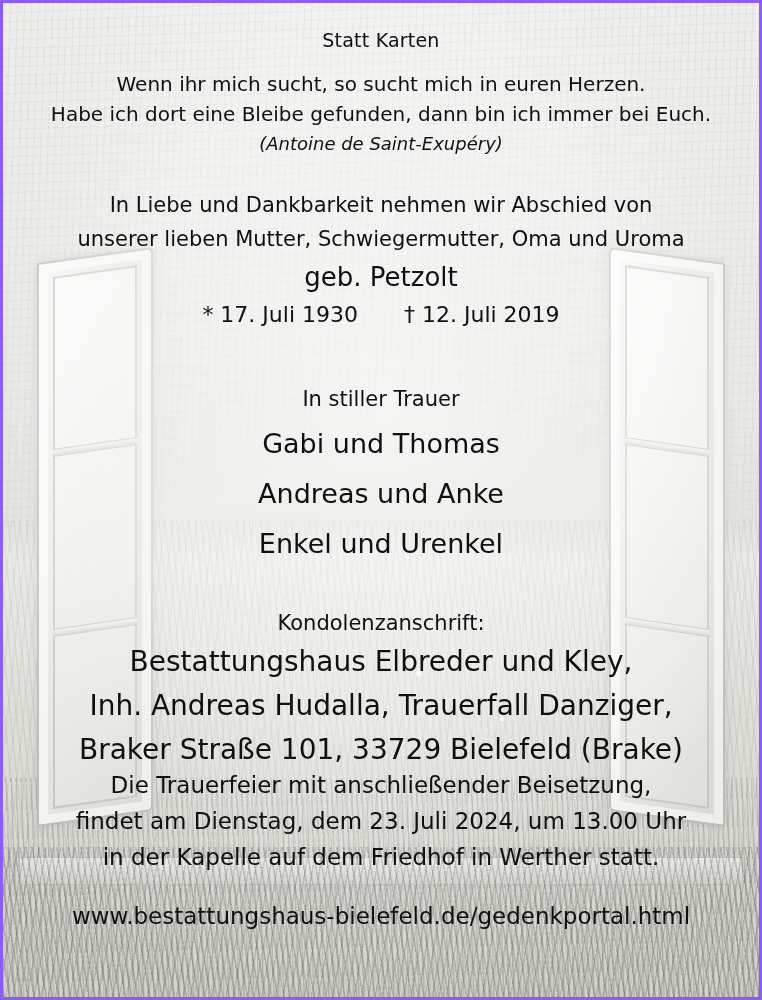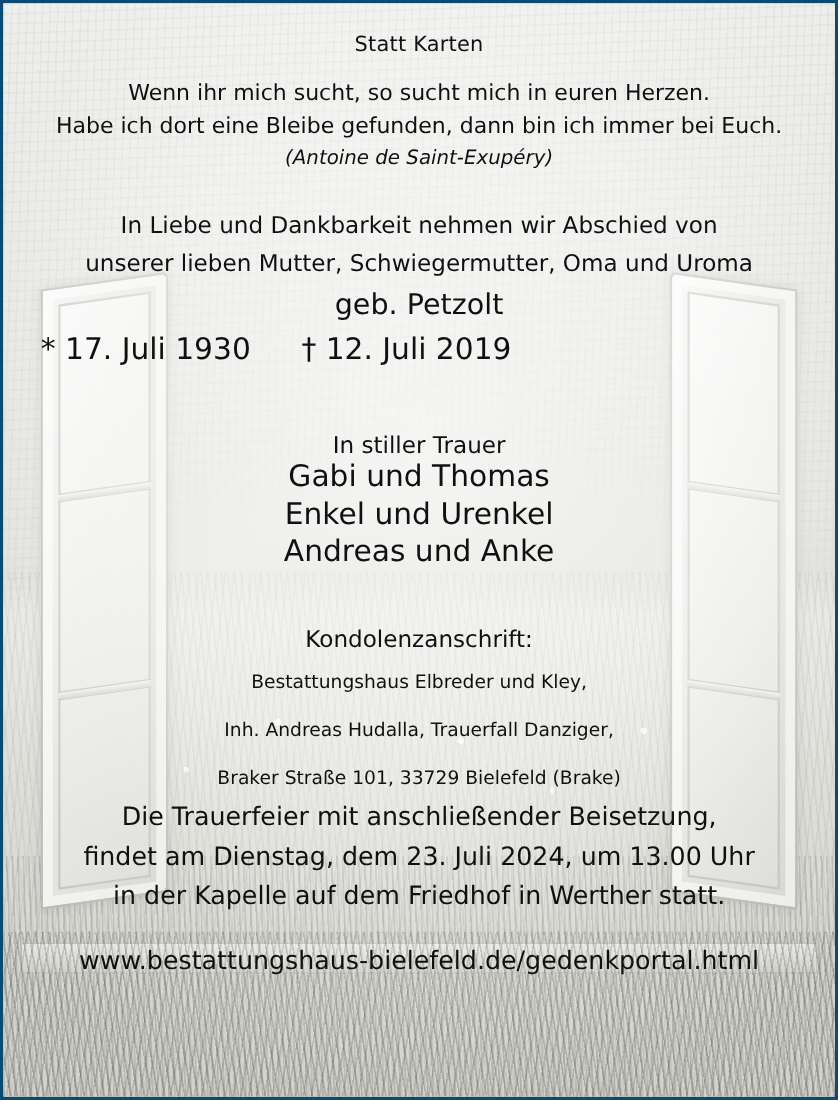--- a/index.html
+++ b/index.html
@@ -13,21 +13,21 @@
     font-family: "DejaVu Sans", sans-serif;
   }
 
   .obituary {
     position: relative;
     width: 762px;
     height: 1000px;
     overflow: hidden;
     background: #f2f2f0;
     box-sizing: border-box;
-    border: 3px solid #0c4a6e;
+    border: 3px solid #8b5cf6;
   }
 
   
   .bg-art {
     position: absolute;
     inset: 0;
     overflow: hidden;
   }
   .sky {
     position: absolute;
@@ -165,31 +165,31 @@
   .name {
     margin-top: 20px;
     font-size: 47px;
     line-height: 56px;
     letter-spacing: .5px;
     font-weight: 400;
   }
   .maiden { margin-top: 6px; font-size: 26px; }
   .dates {
     margin-top: 10px;
-    font-size: 27px;
+    font-size: 22px;
     display: flex;
-    justify-content: flex-start;
+    justify-content: center;
     gap: 46px;
   }
 
   .mourning-head { margin-top: 60px; font-size: 21px; }
-  .mourner { font-size: 27px; line-height: 34px; }
+  .mourner { margin-top: 16px; font-size: 27px; line-height: 34px; }
 
   .cond-head { margin-top: 50px; font-size: 21px; }
-  .cond-line { margin-top: 10px; font-size: 17px; line-height: 34px; }
+  .cond-line { margin-top: 10px; font-size: 28px; line-height: 34px; }
 
   .cer-line { font-size: 23px; line-height: 36px; }
   .cer-block { }
 
   .url { margin-top: 28px; font-size: 23px; }
 </style>
 </head>
 <body>
 
 <div class="obituary">
@@ -230,22 +230,22 @@
 
     <p class="line maiden">geb. Petzolt</p>
 
     <div class="dates">
       <span>* 17. Juli 1930</span>
       <span>† 12. Juli 2019</span>
     </div>
 
     <p class="line mourning-head">In stiller Trauer</p>
     <p class="line mourner">Gabi und Thomas</p>
+    <p class="line mourner">Andreas und Anke</p>
     <p class="line mourner">Enkel und Urenkel</p>
-    <p class="line mourner">Andreas und Anke</p>
 
     <p class="line cond-head">Kondolenzanschrift:</p>
     <p class="line cond-line">Bestattungshaus Elbreder und Kley,</p>
     <p class="line cond-line">Inh. Andreas Hudalla, Trauerfall Danziger,</p>
     <p class="line cond-line">Braker Straße 101, 33729 Bielefeld (Brake)</p>
 
     <div class="cer-block">
       <p class="line cer-line">Die Trauerfeier mit anschließender Beisetzung,</p>
       <p class="line cer-line">findet am Dienstag, dem 23. Juli 2024, um 13.00 Uhr</p>
       <p class="line cer-line">in der Kapelle auf dem Friedhof in Werther statt.</p>

